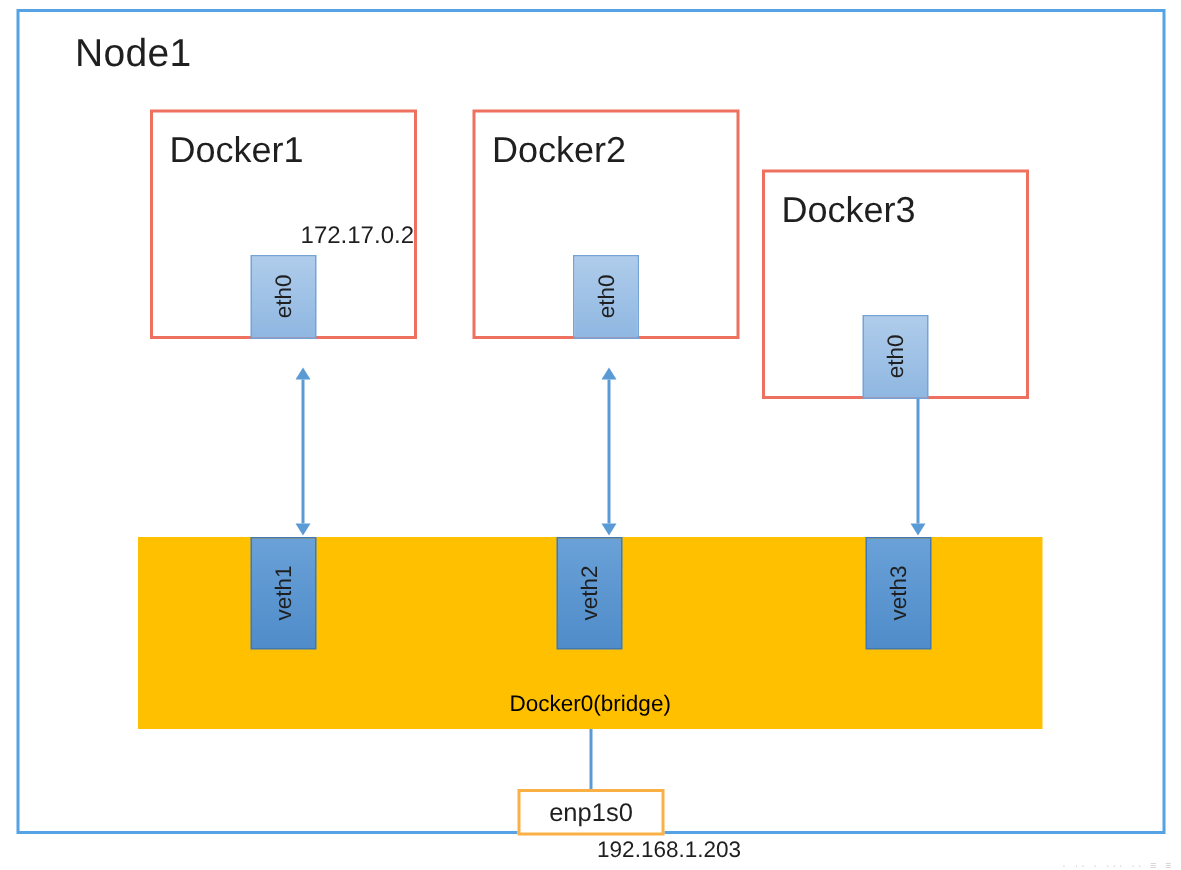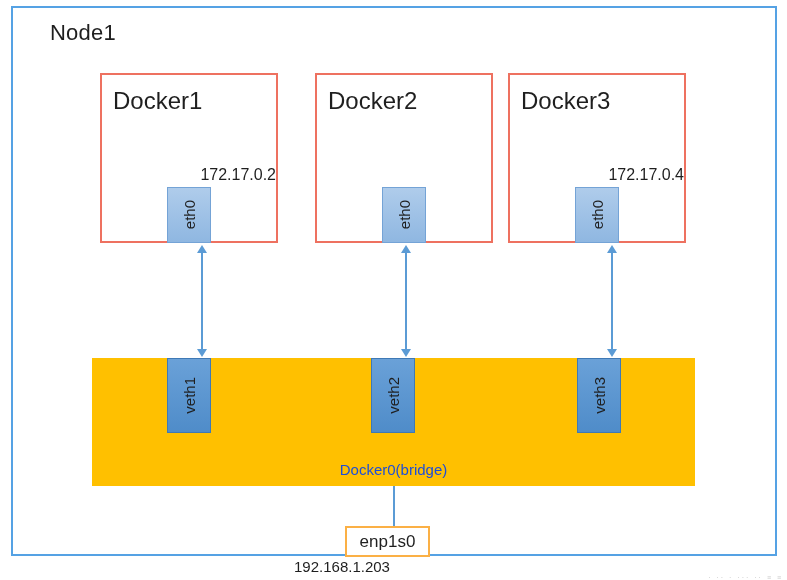--- a/index.html
+++ b/index.html
@@ -20,36 +20,36 @@
   .node-box {
     position: absolute;
     left: 11px; top: 6px;
     width: 766px; height: 550px;
     border: 2px solid var(--node-border, #55A2E4);
     background: #ffffff;
   }
   .node-label {
     position: absolute;
     left: 37px; top: 12px;
-    font-size: 22px;
+    font-size: 26px;
     letter-spacing: 0.2px;
   }
 
   
   .docker-box {
     position: absolute;
     top: 65px;
-    width: 178px; height: 170px;
+    width: 178px; height: 153px;
     border: 2px solid var(--container-border, #EE7160);
     background: #ffffff;
     text-decoration: underline;
   }
   .docker-box.c1 { left: 87px; }
   .docker-box.c2 { left: 302px; }
-  .docker-box.c3 { left: 495px; }
+  .docker-box.c3 { left: 495px; margin-top: 40px; }
   .docker-label {
     position: absolute;
     left: 11px; top: 12px;
     font-size: 24px;
   }
   .ip-label {
     position: absolute;
     left: 0; right: 0; bottom: 57px;
     text-align: right;
     font-size: 16px;
@@ -116,47 +116,47 @@
   }
   .veth-box.v1 { left: 75px; }
   .veth-box.v2 { left: 279px; }
   .veth-box.v3 { left: 485px; }
   .bridge-labels {
     position: absolute;
     left: 0; right: 0; bottom: 6px;
     text-align: center;
     font-size: 15px;
     line-height: 21px;
-    color: #1d4ed8;
+    color: #000000;
   }
 
   
   .connector {
     position: absolute;
     left: 380px; top: 478px;
     width: 1.5px; height: 41px;
     background: var(--arrow, #5B9BD5);
   }
 
   
   .host-box {
     position: absolute;
     left: 345px; top: 526px;
-    width: 85px; height: 31px;
+    width: 98px; height: 31px;
     background: #ffffff;
     border: 2px solid var(--host-box-border, #FBB045);
     display: flex; align-items: center; justify-content: center;
     font-size: 17px;
     z-index: 3;
   }
   .host-ip {
     position: absolute;
     left: 294px; top: 558px;
     width: 200px;
-    text-align: left;
+    text-align: right;
     font-size: 15px;
   }
 
   
   .watermark {
     position: absolute;
     right: 4px; bottom: -1px;
     font-size: 7px;
     color: #cccccc;
     letter-spacing: 2px;
@@ -180,21 +180,20 @@
 
     <div class="docker-box c2">
       <div class="docker-label">Docker2</div>
       <div class="eth-box">
         <span class="vtext">eth0</span>
       </div>
     </div>
 
     <div class="docker-box c3">
       <div class="docker-label">Docker3</div>
-      <div class="ip-label">172.17.0.4</div>
       <div class="eth-box">
         <span class="vtext">eth0</span>
       </div>
     </div>
 
     <div class="arrow a1">
       <div class="arrow-head-up"></div>
       <div class="arrow-stem"></div>
       <div class="arrow-head-down"></div>
     </div>

